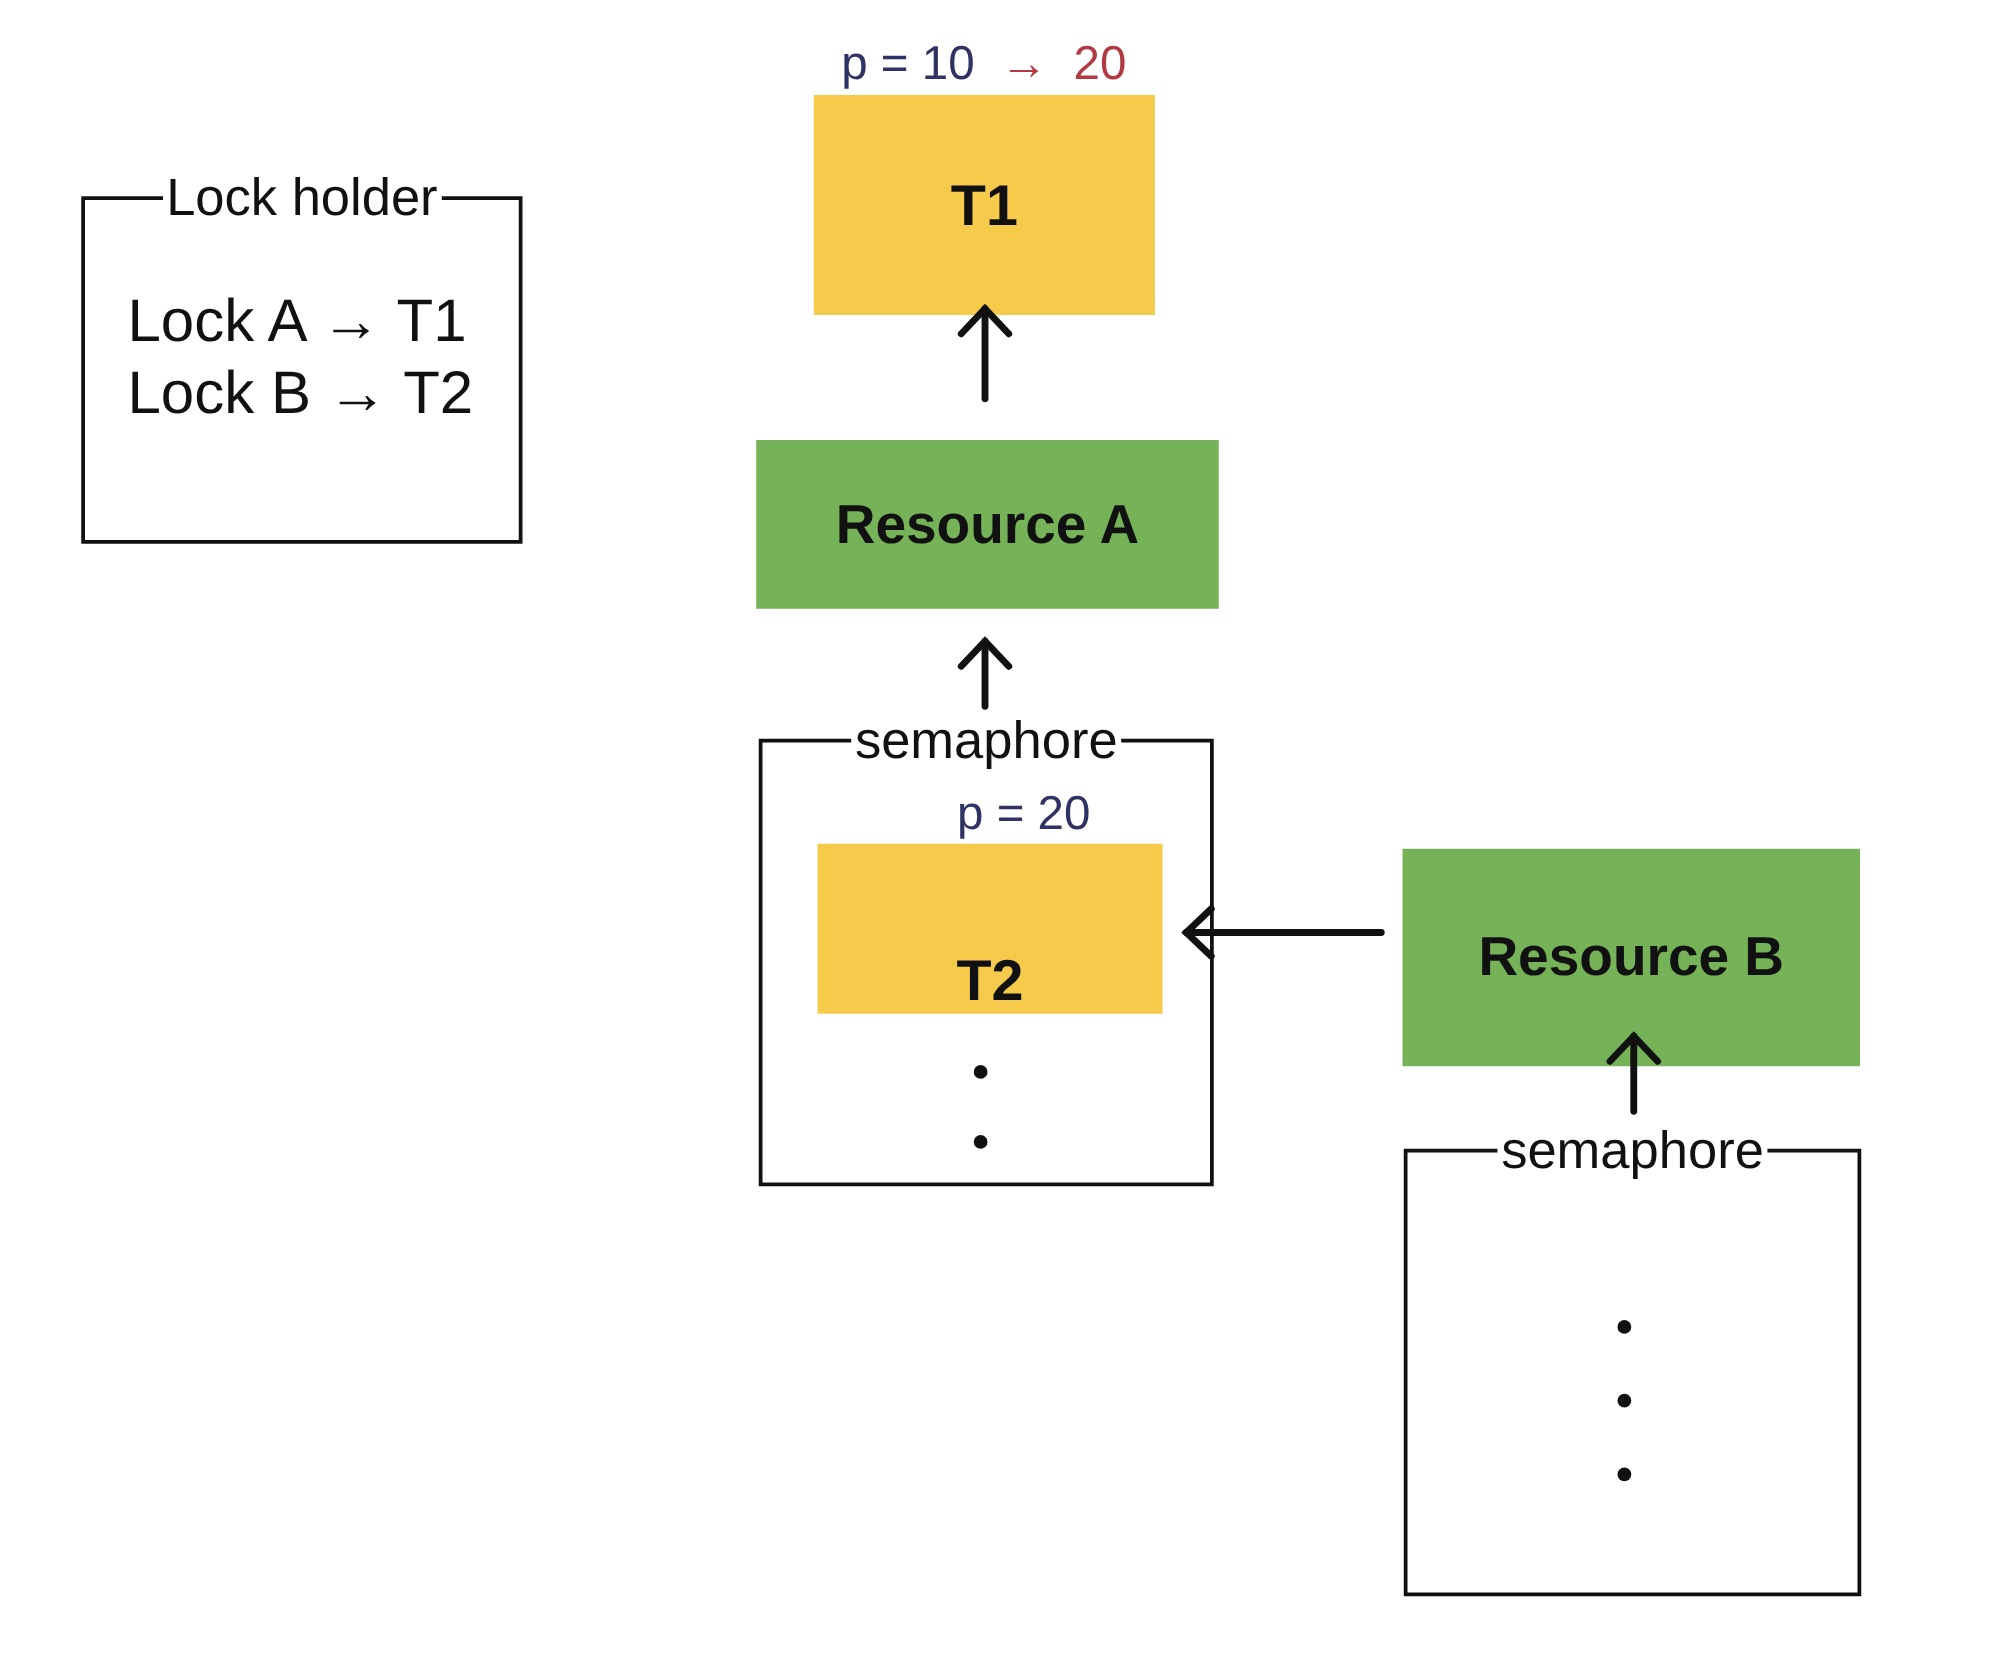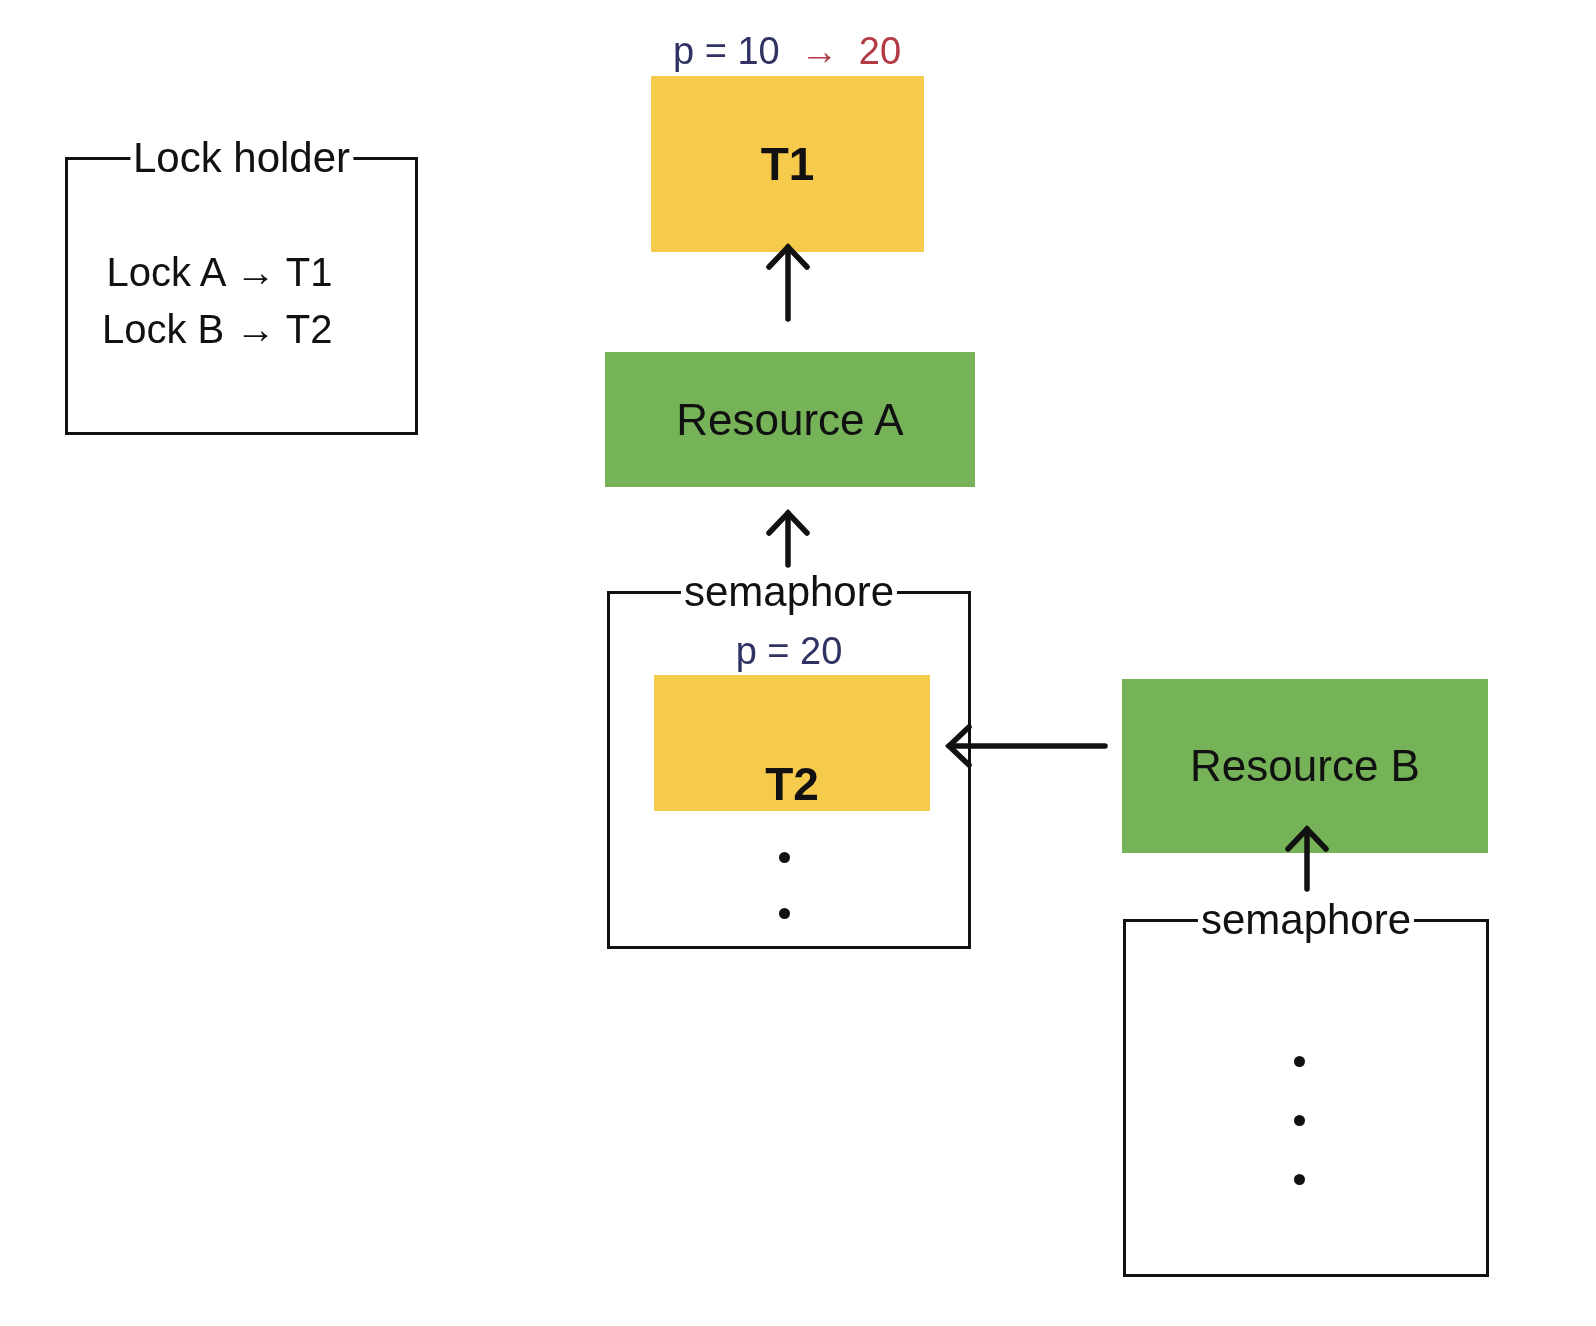--- a/index.html
+++ b/index.html
@@ -44,32 +44,31 @@
     justify-content: center;
     font-weight: bold;
     font-size: 46px;
   }
   .resource-box {
     position: absolute;
     background: var(--color-green, #75B258);
     display: flex;
     align-items: center;
     justify-content: center;
-    font-weight: normal;
+    font-weight: bold;
     font-size: 44px;
   }
   
   .lock-entries {
     position: absolute;
     left: 34px;
-    top: 84px;
-    font-size: 40px;
+    top: 69px;
+    font-size: 48px;
     line-height: 57px;
     white-space: nowrap;
-    text-align: right;
   }
   
   .priority-label {
     position: absolute;
     font-weight: normal;
     font-size: 38px;
     text-align: center;
     white-space: nowrap;
   }
   .navy { color: var(--color-navy, #303263); }
@@ -137,21 +136,21 @@
 
   <div class="arrow" style="left:763px; top:506px;">
     <svg width="50" height="62" viewBox="0 0 50 62">
       <path d="M25 59 L25 7"></path>
       <path d="M6 27 L25 7 L44 27"></path>
     </svg>
   </div>
 
   <div class="titled-box" style="left:607px; top:591px; width:364px; height:358px;">
     <span class="box-legend">semaphore</span>
-    <div class="priority-label navy" style="left:0; top:36px; width:100%;">p = 20</div>
+    <div class="priority-label navy" style="left:0; top:36px; width:100%;padding-left:30px;">p = 20</div>
     <div class="task-box" style="left:44px; top:81px; width:276px; height:136px;align-items:flex-end;">
       <span>T2</span>
     </div>
     <div class="dots dots-a">
         <div class="dot"></div>
         <div class="dot"></div>
       </div>
   </div>
 
   <div class="arrow" style="left:940px; top:721px;">

